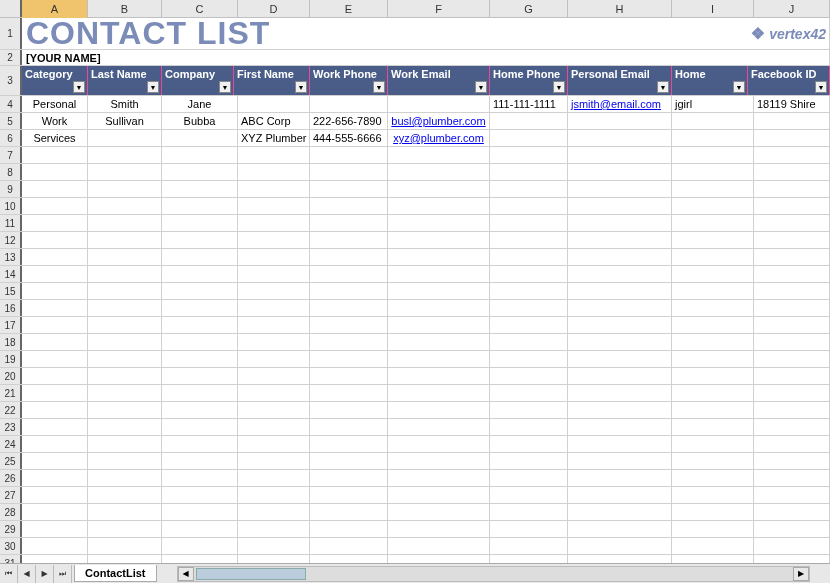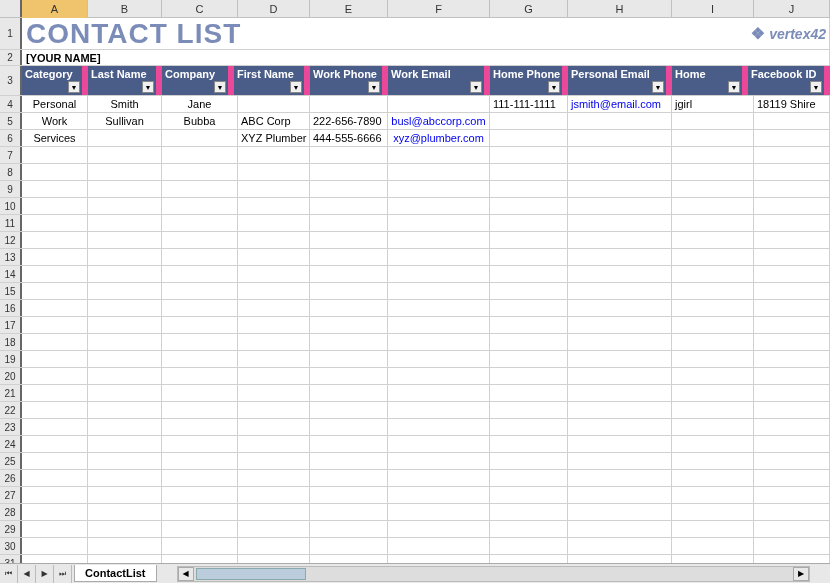--- a/index.html
+++ b/index.html
@@ -56,21 +56,21 @@
     border-right: 1px solid #d0d0d0;
     padding: 1px 3px;
     white-space: nowrap;
     overflow: hidden;
     display: flex;
     align-items: center;
   }
   .title-row { height: 32px; }
   .title-cell {
     font-family: "Arial Black", Arial, sans-serif;
-    font-size: 28px;
+    font-size: 32px;
     font-weight: bold;
     color: #7b8cb8;
     letter-spacing: 1px;
     padding-left: 4px;
   }
   .logo-cell {
     color: #7b8cb8;
     font-weight: bold;
     font-style: italic;
     font-size: 14px;
@@ -84,21 +84,21 @@
     color: #7b8cb8;
   }
   .name-row { height: 16px; }
   .name-cell { font-weight: bold; font-size: 11px; padding-left: 4px; }
   .hdr-row { height: 30px; background: #4a5d88; color: #fff; }
   .hdr-row .cell {
     background: #4a5d88;
     color: #fff;
     font-weight: bold;
     font-size: 11px;
-    border-right: 6px solid #ec4899;
+    border-right: 1px solid #ec4899;
     position: relative;
     align-items: flex-start;
     padding-top: 2px;
   }
   .filter-btn {
     position: absolute;
     bottom: 2px;
     right: 2px;
     width: 12px;
     height: 12px;
@@ -107,21 +107,21 @@
     display: flex;
     align-items: center;
     justify-content: center;
     font-size: 7px;
     color: #000;
     cursor: pointer;
   }
   .data-row { height: 17px; }
   .data-row .cell { font-size: 11px; }
   .data-row .cell.center { justify-content: center; }
-  .link { color: #0000ee; cursor: pointer; }
+  .link { color: #0000ee; text-decoration: underline; cursor: pointer; }
 
   
   .c0 { width: 66px; }
   .c1 { width: 74px; }
   .c2 { width: 76px; }
   .c3 { width: 72px; }
   .c4 { width: 78px; }
   .c5 { width: 102px; }
   .c6 { width: 78px; }
   .c7 { width: 104px; }
@@ -293,21 +293,21 @@
         <div class="cell c9">18119 Shire</div>
       </div>
       <div class="row data-row">
         <div class="rownum border-right-thick">5</div>
         <div class="cell c0 center">Work</div>
         <div class="cell c1 center">Sullivan</div>
         <div class="cell c2 center">Bubba</div>
         <div class="cell c3">ABC Corp</div>
         <div class="cell c4">222-656-7890</div>
         <div class="cell c5 center">
-          <span class="link">busl@abccorp.com</span>
+          <span class="link">busl@plumber.com</span>
         </div>
         <div class="cell c6"></div>
         <div class="cell c7"></div>
         <div class="cell c8"></div>
         <div class="cell c9"></div>
       </div>
       <div class="row data-row">
         <div class="rownum border-right-thick">6</div>
         <div class="cell c0 center">Services</div>
         <div class="cell c1 center"></div>

